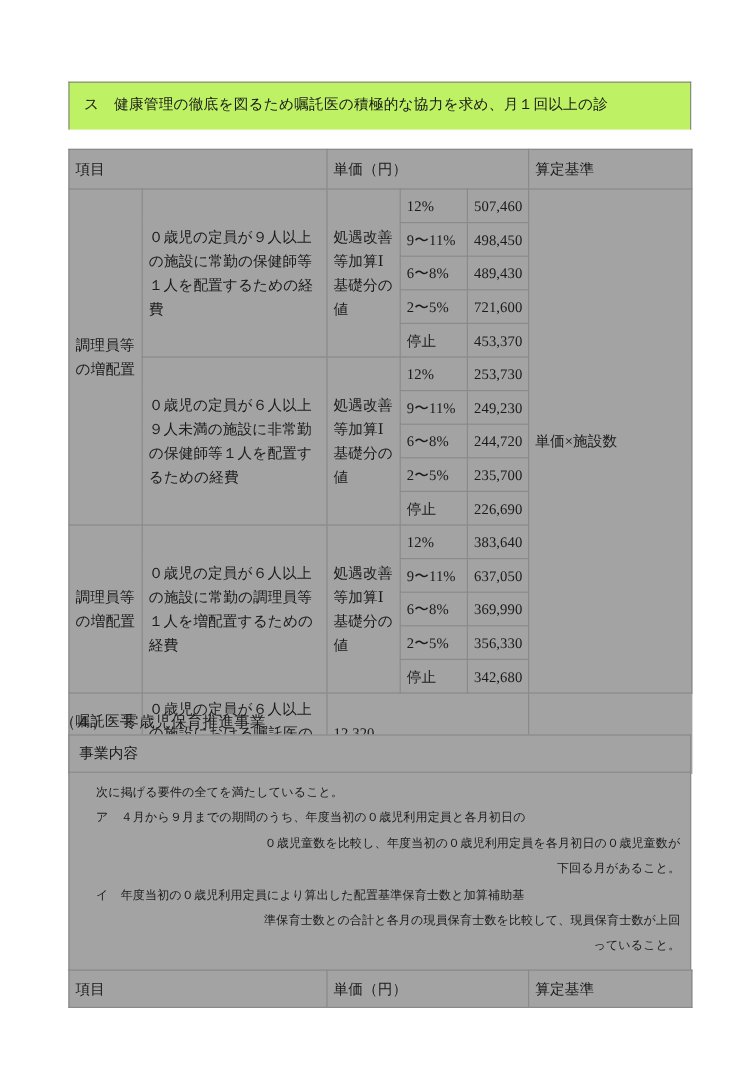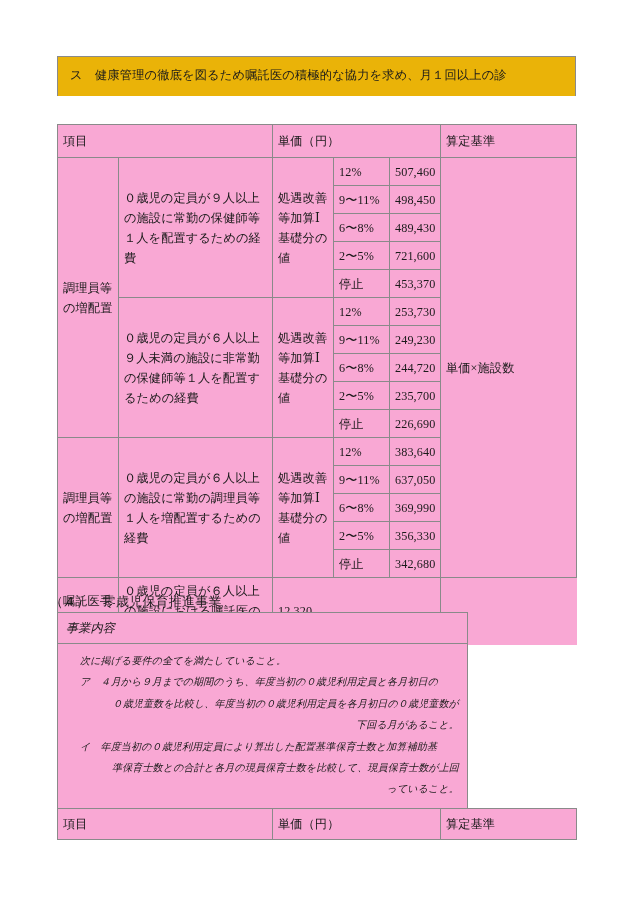--- a/index.html
+++ b/index.html
@@ -20,42 +20,42 @@
     height: 903px;
     box-sizing: border-box;
     padding: 0;
     overflow: hidden;
   }
 
   
   .note-box {
     position: absolute;
     left: 57px;
-    top: 56px;
+    top: 68px;
     width: 519px;
     box-sizing: border-box;
     border-left: 1px solid #8a8a8a;
     border-top: 1px solid #8a8a8a;
     border-right: 1px solid #8a8a8a;
     padding: 8px 10px 10px 12px;
-    background: #eab308;
+    background: #bef264;
   }
   .note-line {
     font-size: 12.2px;
     line-height: 21px;
     letter-spacing: 0.2px;
     white-space: pre;
   }
   .note-line.indent { padding-left: 15px; }
 
   
   table.doc {
     border-collapse: collapse;
     table-layout: fixed;
-    background: #f9a8d4;
+    background: #a3a3a3;
     font-size: 12.2px;
   }
   table.doc td, table.doc th {
     border: 1px solid #8a8a8a;
     padding: 3px 5px;
     vertical-align: middle;
     font-weight: normal;
     text-align: left;
     line-height: 20px;
     letter-spacing: 0.1px;
@@ -116,22 +116,21 @@
     font-size: 13px;
     letter-spacing: 0.2px;
     white-space: pre;
   }
 
   
   #content-table {
     position: absolute;
     left: 57px;
     top: 612px;
-    width: 411px;
-    font-style: italic;
+    width: 519px;
   }
   #content-table td { padding: 4px 8px; }
   .ct-head { height: 22px; }
   .ct-body { padding: 6px 8px 8px 8px !important; }
   .ct-line {
     font-size: 10px;
     line-height: 21.4px;
     letter-spacing: 0.15px;
     white-space: pre;
   }

